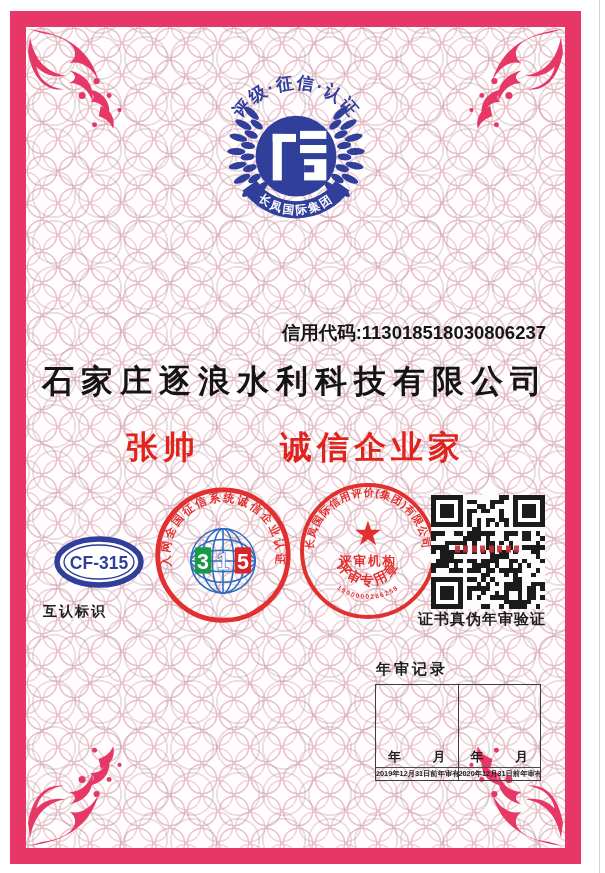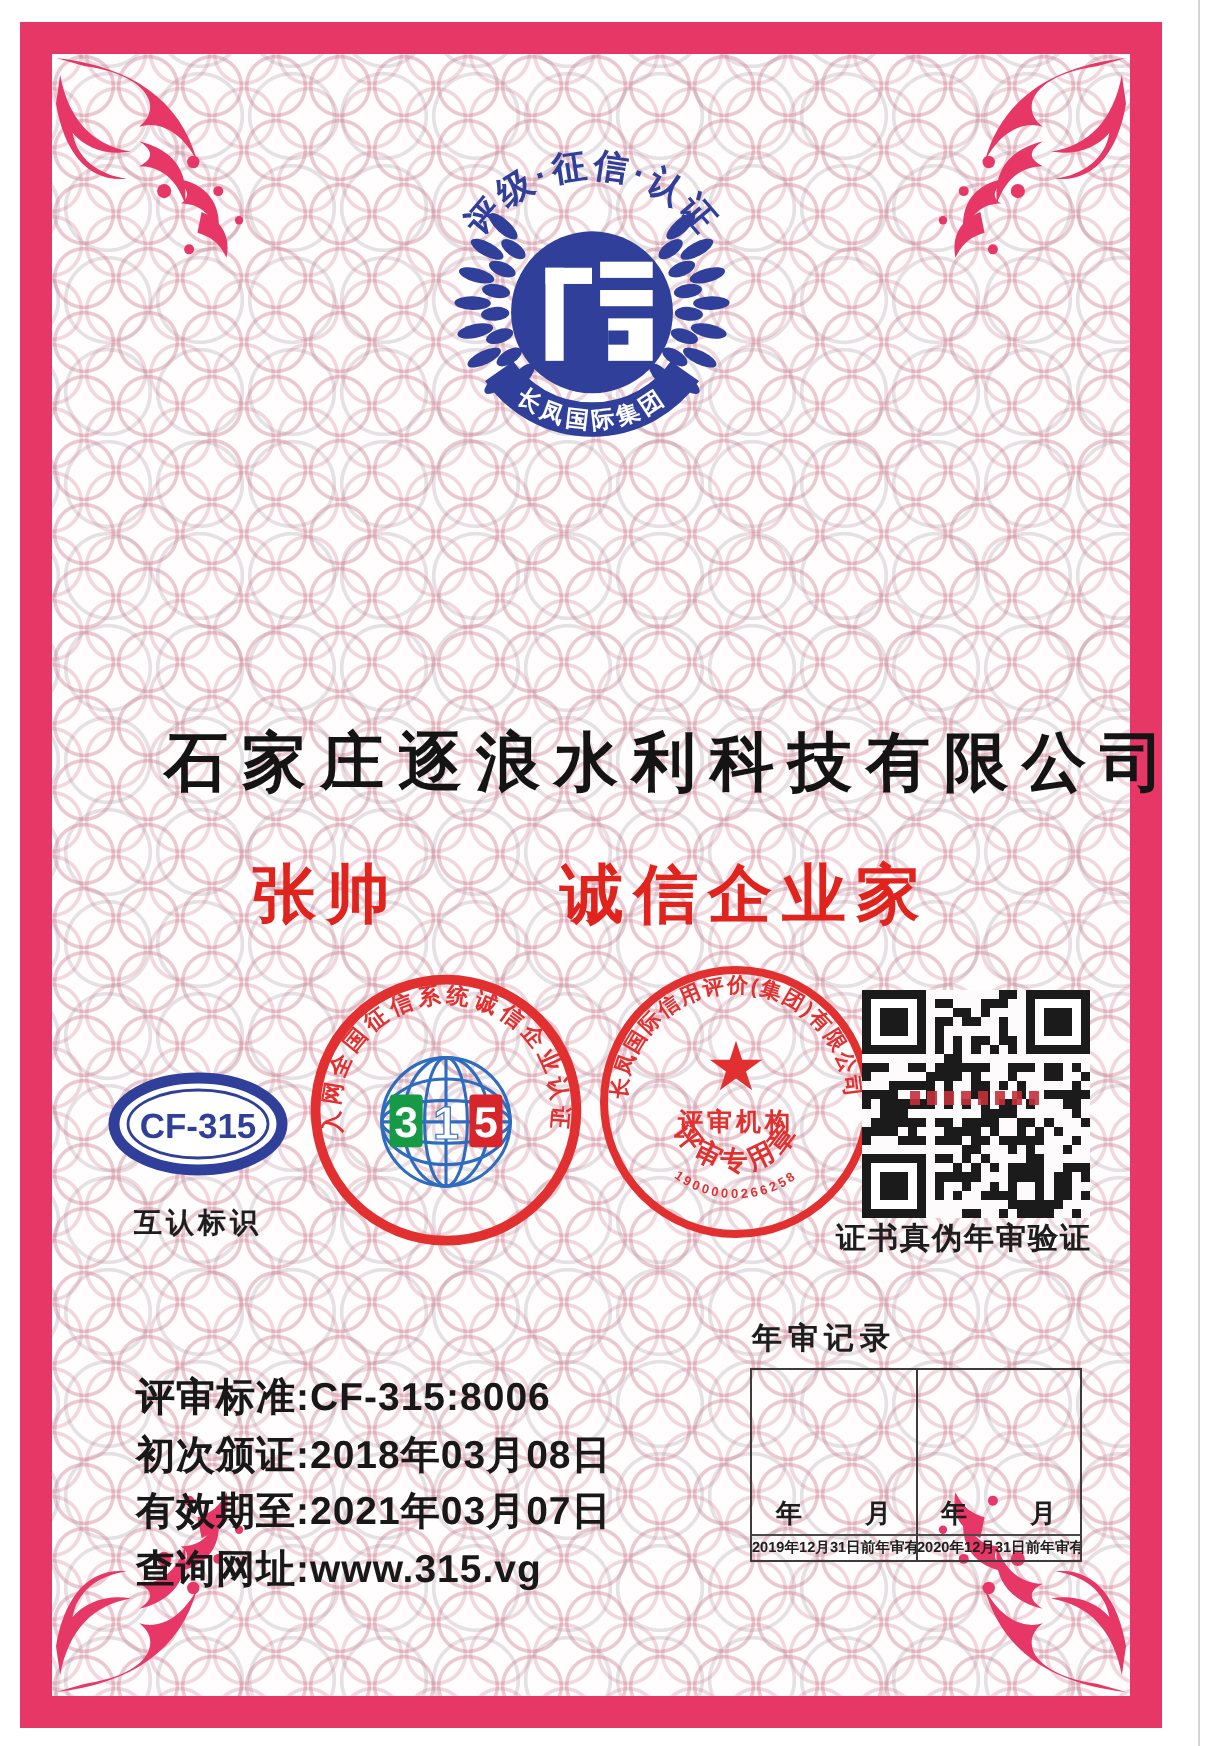--- a/index.html
+++ b/index.html
@@ -20,25 +20,25 @@
   .corner{position:absolute;width:104px;height:104px;}
   .corner.tl{left:2px;top:2px;}
   .corner.tr{right:2px;top:2px;transform:scaleX(-1);}
   .corner.bl{left:2px;bottom:2px;transform:scaleY(-1);}
   .corner.br{right:2px;bottom:2px;transform:scale(-1,-1);}
   .emblem{left:50%;transform:translateX(-50%);top:40px;}
   .title{top:228px;left:0;width:100%;text-align:center;font-size:46px;font-weight:900;
          letter-spacing:4px;color:#111;}
   .code{top:293px;right:19px;font-size:18.5px;font-weight:800;color:#161616;}
   .company{top:333px;left:0;width:100%;text-align:center;font-size:32px;font-weight:900;
-           letter-spacing:7px;color:#141414;padding-left:40px;}
+           letter-spacing:7px;color:#141414;}
   .redrow{top:399px;left:0;width:100%;display:flex;justify-content:center;gap:80px;
           font-size:32px;font-weight:900;letter-spacing:5px;color:#e0231d;}
   .cf-badge{left:27px;top:508px;}
-  .cf-caption{left:17px;top:576px;width:112px;text-align:center;font-size:14px;font-weight:800;letter-spacing:2px;}
+  .cf-caption{left:17px;top:576px;width:112px;text-align:left;font-size:14px;font-weight:800;letter-spacing:2px;}
   .seal315{left:124px;top:458px;}
   .agency-seal{left:267px;top:452px;}
   .qr-box{left:405px;top:468px;width:114px;height:114px;background:#fdfbfb;}
   .qr-box svg{width:114px;height:114px;display:block;}
   .qr-overlay{position:absolute;left:50%;top:47%;transform:translate(-50%,-50%);width:66px;height:7px;
       background:repeating-linear-gradient(90deg,rgba(197,48,58,.9) 0 5px, rgba(197,48,58,0) 5px 8.5px);}
   .qr-caption{left:392px;top:583px;width:140px;font-size:15px;font-weight:800;letter-spacing:1px;}
   .details{left:42px;top:658px;font-size:19.5px;font-weight:800;line-height:28.6px;letter-spacing:.5px;color:#181818;}
   .ar-title{left:350px;top:633px;font-size:15px;font-weight:800;letter-spacing:3px;}
   .ar-table{left:349px;top:657px;width:164px;height:95px;border:1.6px solid #3c3c3c;display:flex;background:rgba(255,255,255,.0);}
@@ -137,20 +137,21 @@
         <rect x="89" y="77" width="26" height="8"></rect>
         <rect x="93" y="91" width="22" height="21"></rect>
         <rect x="93" y="97" width="10" height="7" fill="#2f3f9a"></rect>
       </g>
       <path d="M39.1,117.1 A56,56 0 0 0 130.9,117.1" stroke="#2f3f9a" stroke-width="17" fill="none"></path>
       <text font-size="11.5" font-weight="bold" fill="#ffffff" letter-spacing="2">
         <textPath href="#bannerTextArc" startOffset="50%" text-anchor="middle">长凤国际集团</textPath>
       </text>
     </svg>
 
+    <div class="abs code">信用代码:113018518030806237</div>
     <div class="abs company">石家庄逐浪水利科技有限公司</div>
 
     <div class="abs redrow">
       <span>张帅</span>
       <span>诚信企业家</span>
     </div>
 
     <svg class="abs cf-badge" width="92" height="54" viewBox="0 0 92 54">
       <ellipse cx="46" cy="27" rx="42" ry="23" fill="#ffffff" stroke="#2f3f9a" stroke-width="5.5"></ellipse>
       <ellipse cx="46" cy="27" rx="35" ry="17" fill="none" stroke="#2f3f9a" stroke-width="1.4"></ellipse>
@@ -426,26 +427,20 @@
             <rect x="18" y="24" width="1" height="1"></rect>
             <rect x="19" y="24" width="1" height="1"></rect>
             <rect x="20" y="24" width="1" height="1"></rect>
             <rect x="23" y="24" width="1" height="1"></rect>
           </g>
         </svg>
       <div class="qr-overlay"></div>
     </div>
     <div class="abs qr-caption">证书真伪年审验证</div>
 
-    <div class="abs details">
-      <div>评审标准:CF-315:8006</div>
-      <div>初次颁证:2018年03月08日</div>
-      <div>有效期至:2021年03月07日</div>
-      <div>查询网址:www.315.vg</div>
-    </div>
 
     <div class="abs ar-title">年审记录</div>
     <div class="abs ar-table">
       <div class="ar-cell">
         <div class="ar-ym">
           <span>年</span>
           <span>月</span>
         </div>
         <div class="ar-note">2019年12月31日前年审有效</div>
       </div>

